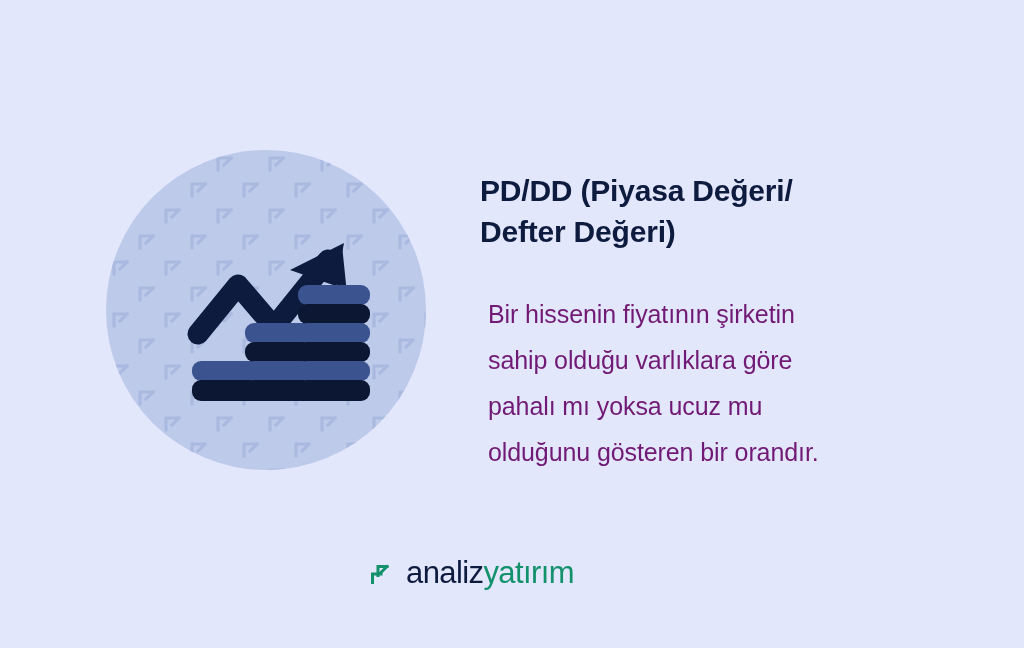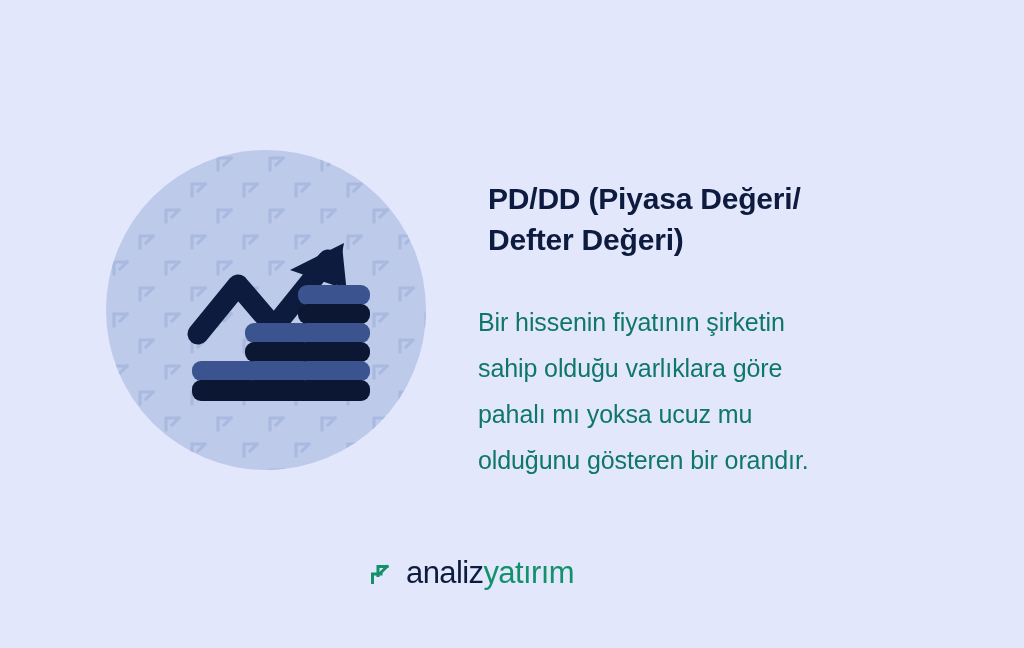--- a/index.html
+++ b/index.html
@@ -35,36 +35,36 @@
   }
 
   
   .text-block {
     position: absolute;
     left: 476px;
     top: 166px;
     width: 470px;
   }
   .title {
-    margin: 12px;
+    margin: 4px;
     font-size: 30px;
     line-height: 41px;
     font-weight: bold;
     letter-spacing: -0.2px;
     color: #0d1b3e;
     white-space: pre-line;
   }
   .description {
-    margin: 2px;
+    margin: 12px;
     padding-top: 27px;
     font-size: 25px;
     line-height: 46px;
     font-weight: normal;
     letter-spacing: -0.1px;
-    color: #0f766e;
+    color: #701a75;
     white-space: pre-line;
   }
 
   
   .logo {
     position: absolute;
     left: 0;
     top: 556px;
     width: 944px;
     display: flex;

